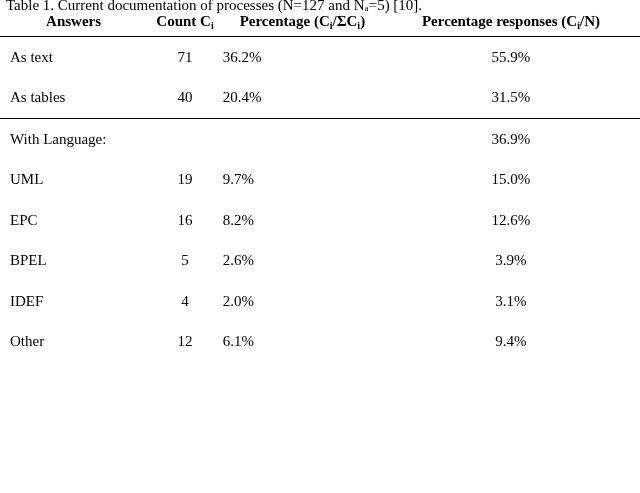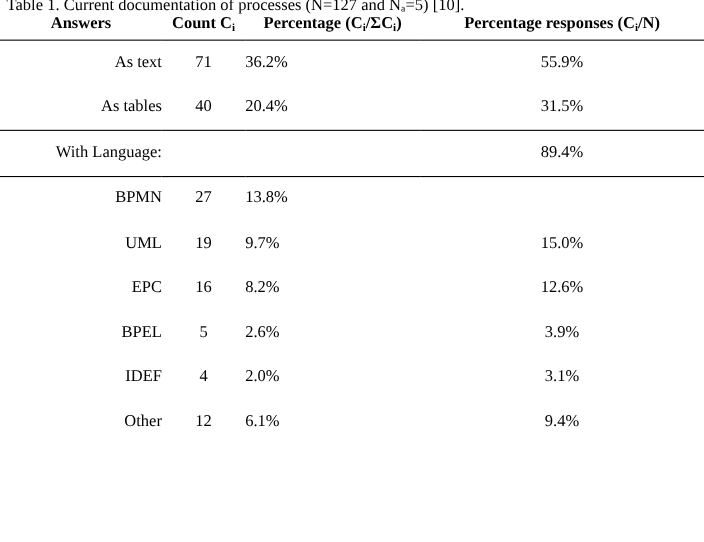--- a/index.html
+++ b/index.html
@@ -49,21 +49,21 @@
     font-weight: bold;
     font-size: 15px;
     height: 30px;
     text-align: center;
   }
   .hdr th.first { text-align: center; }
 
   tr.row td { height: 40.5px; }
   tr.row.short td { height: 39px; }
 
-  td.c-answer { text-align: right; padding-left: 10px !important; width: 138px; }
+  td.c-answer { text-align: left; padding-left: 10px !important; width: 138px; }
   td.c-count { text-align: center; width: 76px; }
   td.c-pct { width: 160px; }
   td.c-resp { text-align: center; width: 260px; }
 
   .indent1 { padding-left: 40px !important; }
 
   sub {
     font-size: 10px;
     vertical-align: baseline;
     position: relative;
@@ -96,27 +96,21 @@
       <tr class="row">
         <td class="c-answer">As tables</td>
         <td class="c-count">40</td>
         <td class="c-pct">20.4%</td>
         <td class="c-resp">31.5%</td>
       </tr>
       <tr class="row rule-mid">
         <td class="c-answer">With Language:</td>
         <td class="c-count"></td>
         <td class="c-pct"></td>
-        <td class="c-resp">89.4%</td>
-      </tr>
-      <tr class="row rule-mid">
-        <td class="c-answer indent1">BPMN</td>
-        <td class="c-count">27</td>
-        <td class="c-pct">13.8%</td>
-        <td class="c-resp"></td>
+        <td class="c-resp">36.9%</td>
       </tr>
       <tr class="row">
         <td class="c-answer indent1">UML</td>
         <td class="c-count">19</td>
         <td class="c-pct">9.7%</td>
         <td class="c-resp">15.0%</td>
       </tr>
       <tr class="row">
         <td class="c-answer indent1">EPC</td>
         <td class="c-count">16</td>

